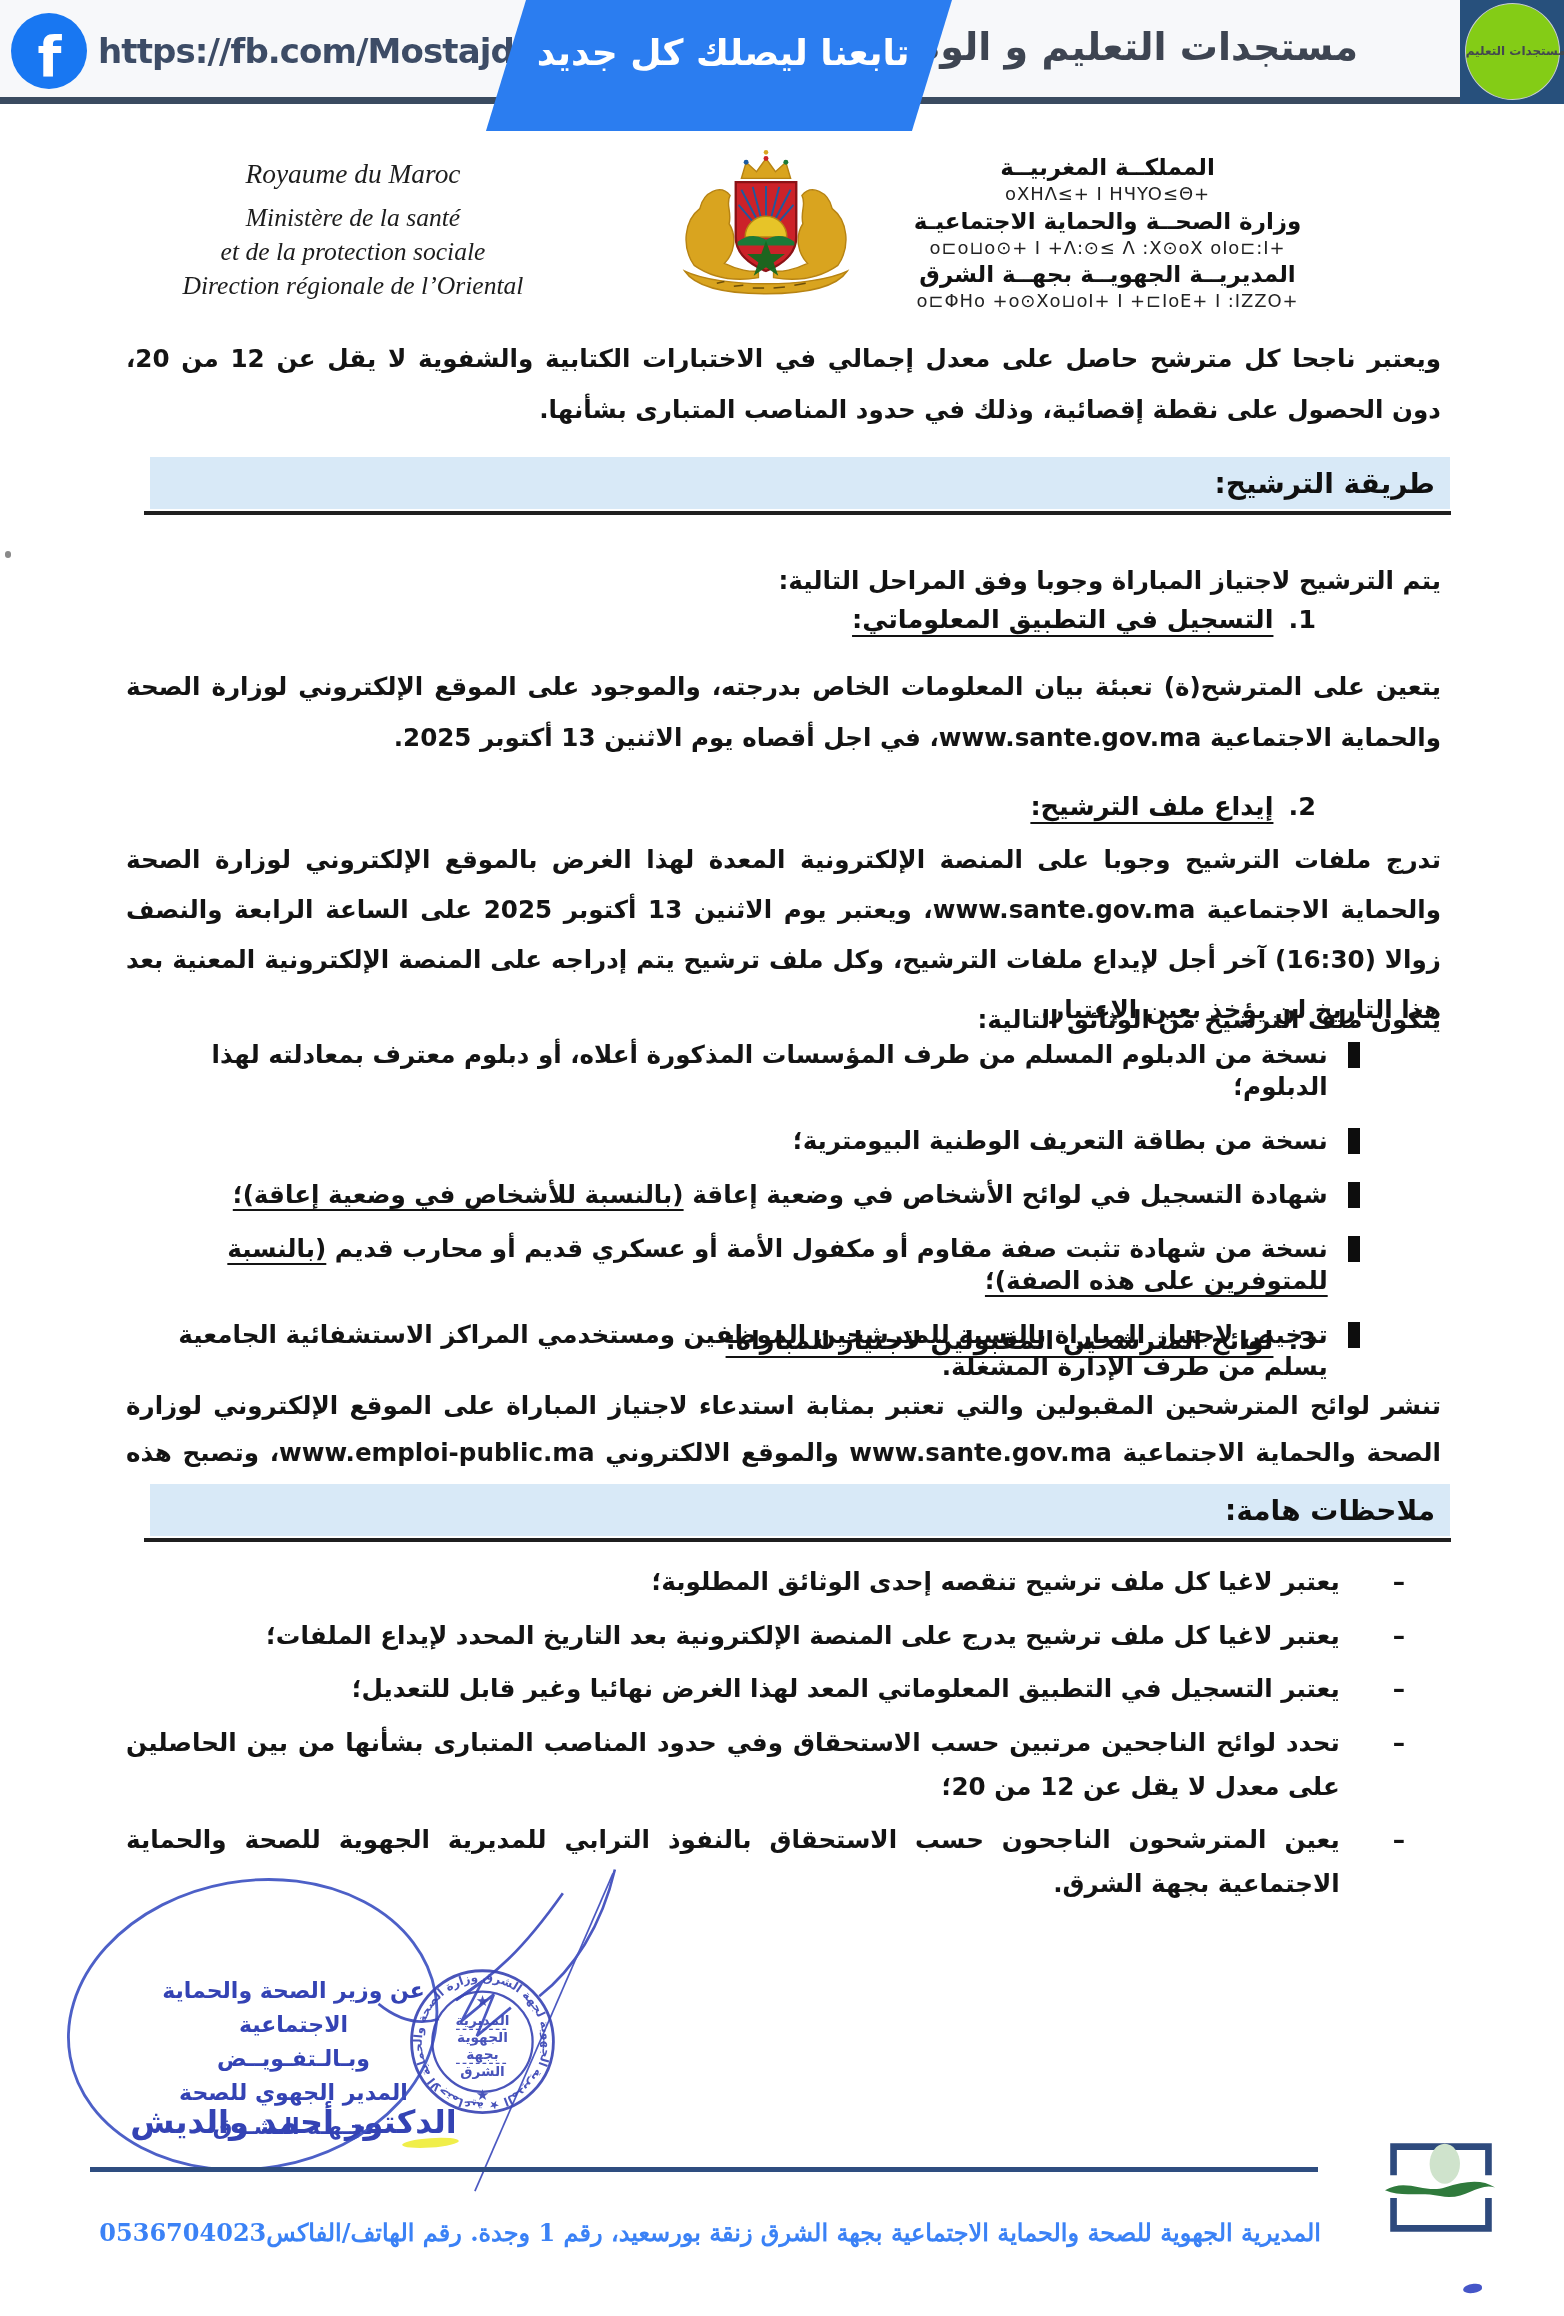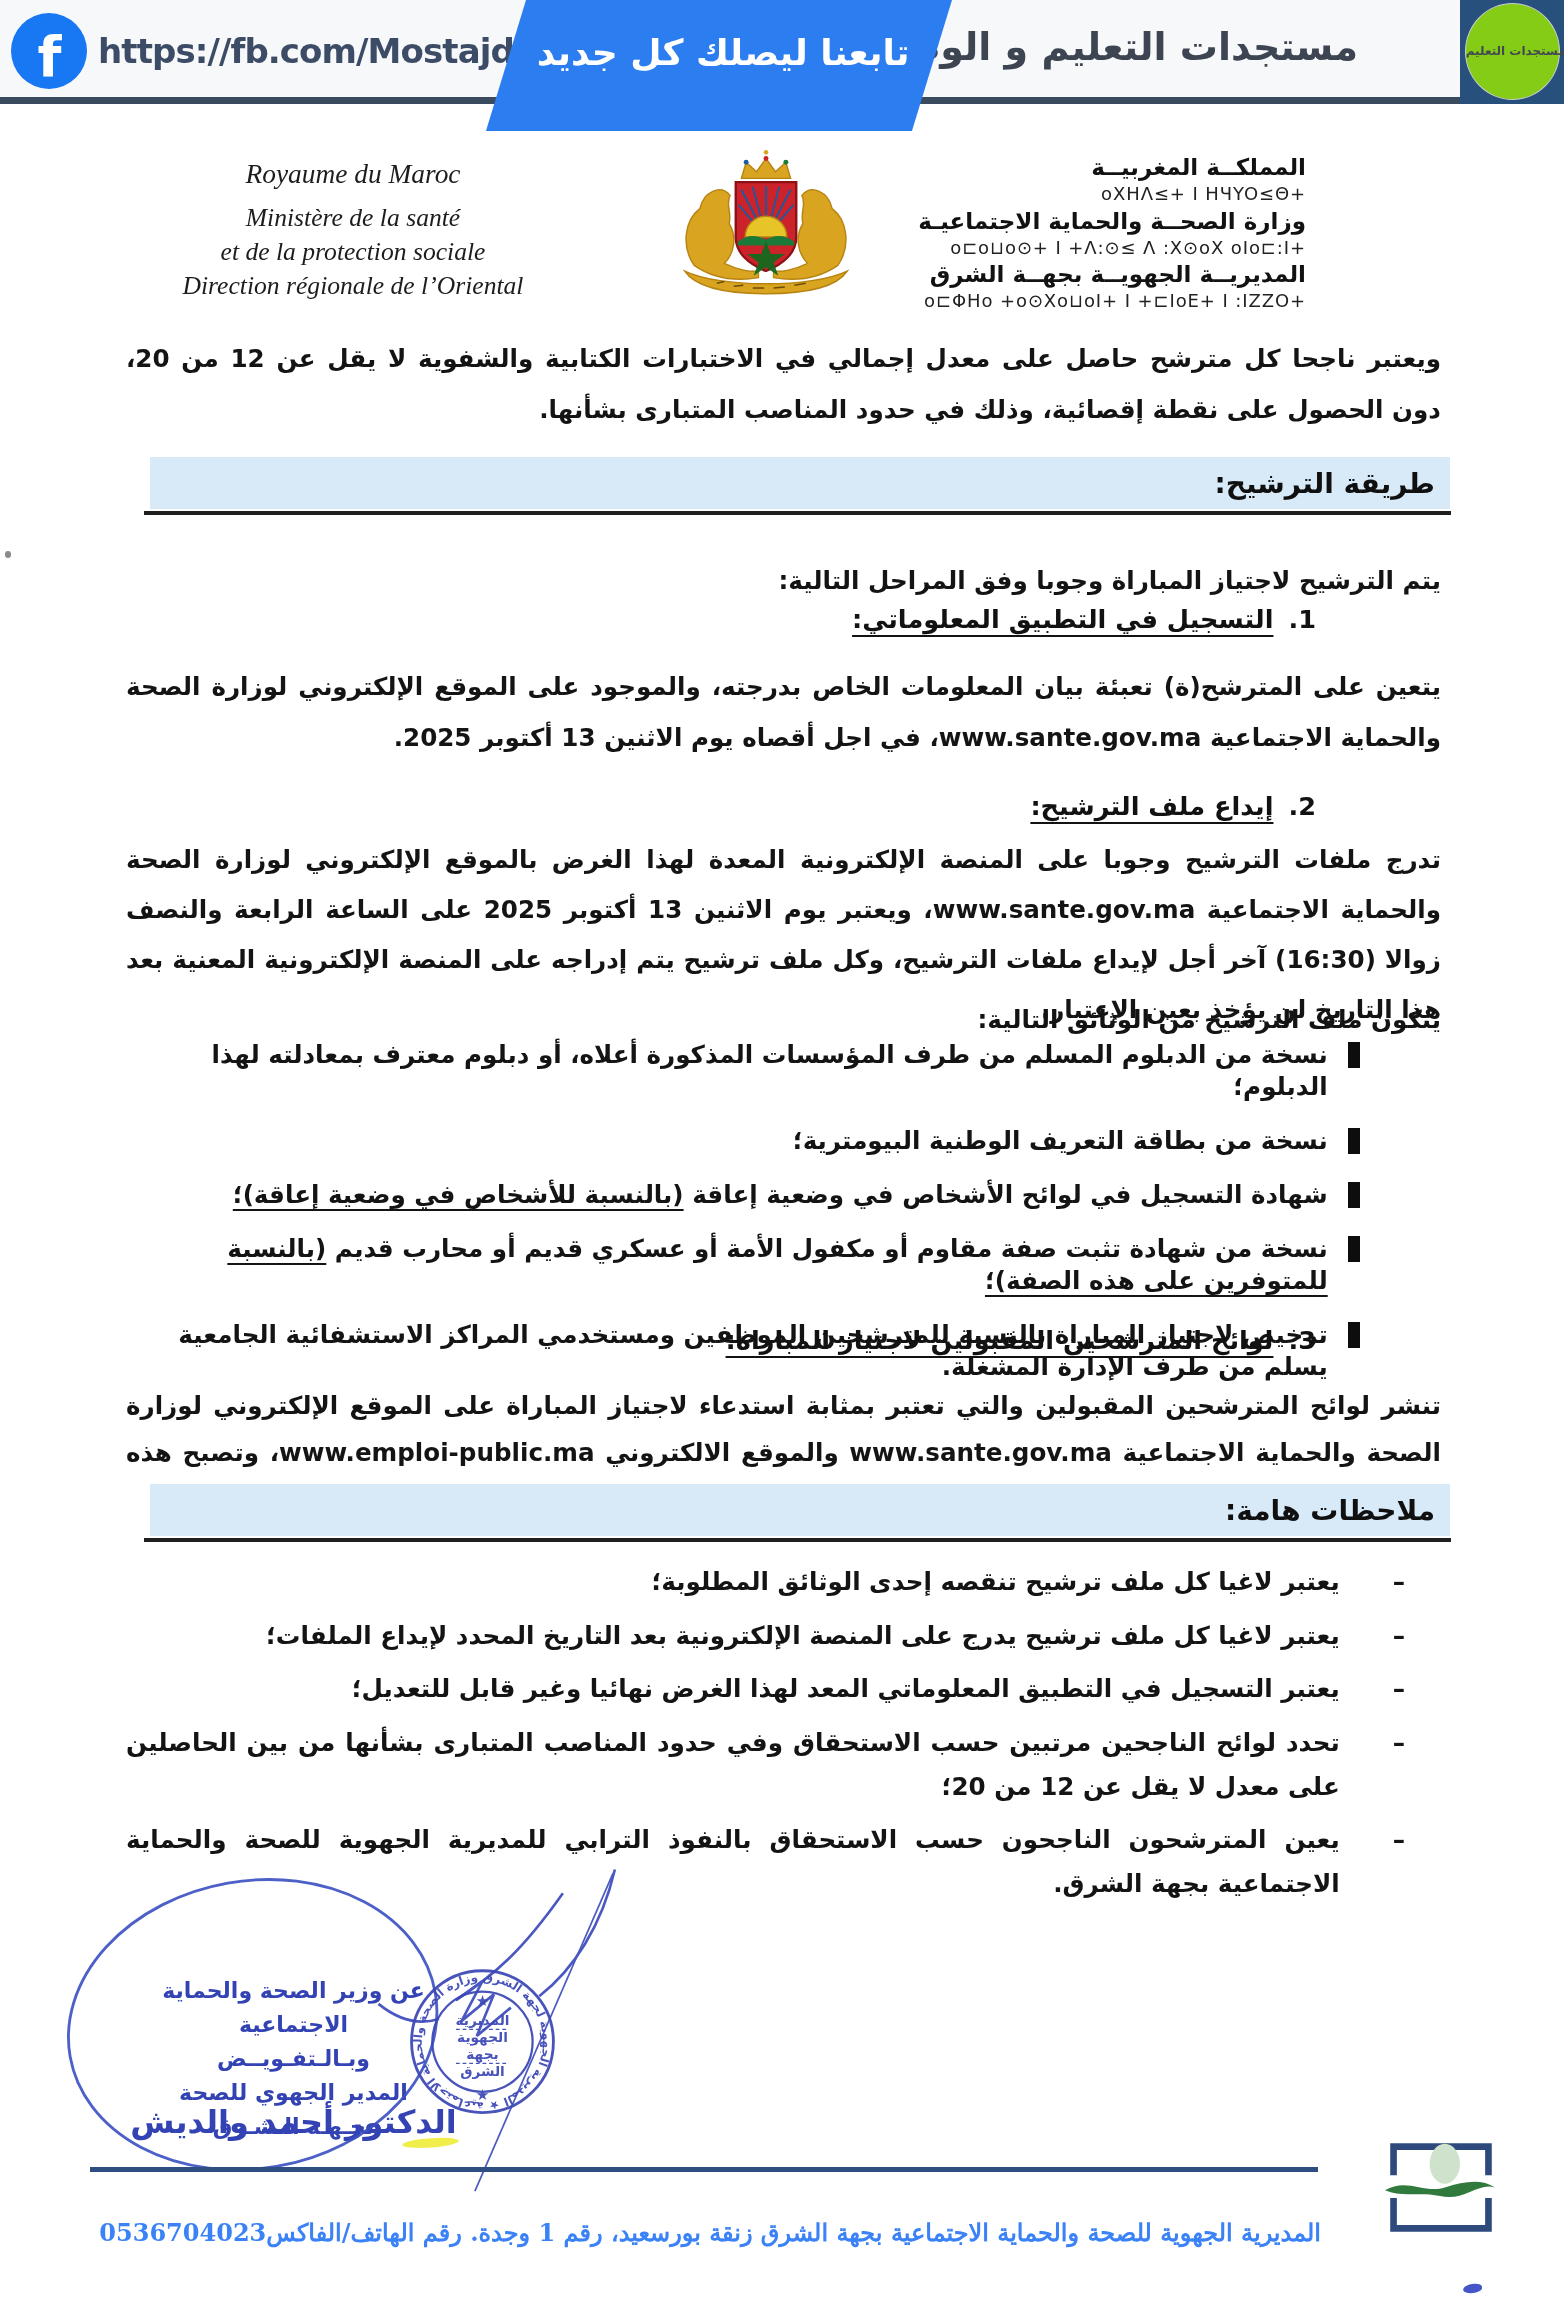--- a/index.html
+++ b/index.html
@@ -27,21 +27,21 @@
     border:1.9px solid #c9cdd4;box-sizing:border-box;display:flex;flex-direction:row;align-items:center;}
   .mini-coat{margin-top:3.8px;}
   .micro-bar{height:2.8px;border-radius:1.9px;}
   .mini-line{font-size:12px;font-weight:bold;color:#43484f;direction:rtl;line-height:14px;white-space:nowrap;}
   
   .lh-french{position:absolute;left:140px;top:159px;width:426px;text-align:center;
     font-family:"Liberation Serif",serif;font-style:italic;color:#1d1d1d;}
   .lh-french .fr1{font-size:27.4px;margin-bottom:11.4px;}
   .lh-french .fr{font-size:25.6px;line-height:34px;}
   .coat{position:absolute;left:662px;top:150px;}
-  .lh-arabic{position:absolute;left:909px;top:153px;width:397px;direction:rtl;}
+  .lh-arabic{position:absolute;left:909px;top:153px;width:397px;text-align:center;direction:rtl;}
   .lh-arabic .ar{font-size:23px;font-weight:bold;line-height:29px;color:#121212;}
   .lh-arabic .tif{font-size:18px;line-height:24.6px;color:#222;letter-spacing:0.9px;}
   
   .para{position:absolute;left:126px;width:1315px;direction:rtl;text-align:justify;
     font-size:24.6px;font-weight:bold;line-height:51px;color:#141414;}
   .para.right{text-align:right;}
   .band{position:absolute;left:150px;width:1300px;height:52px;background:#d8e9f7;direction:rtl;
     display:flex;align-items:center;padding-right:15px;box-sizing:border-box;
     font-size:28px;font-weight:bold;color:#101010;}
   .band-rule{position:absolute;left:144px;width:1307px;height:3.8px;background:#1f1f1f;}

